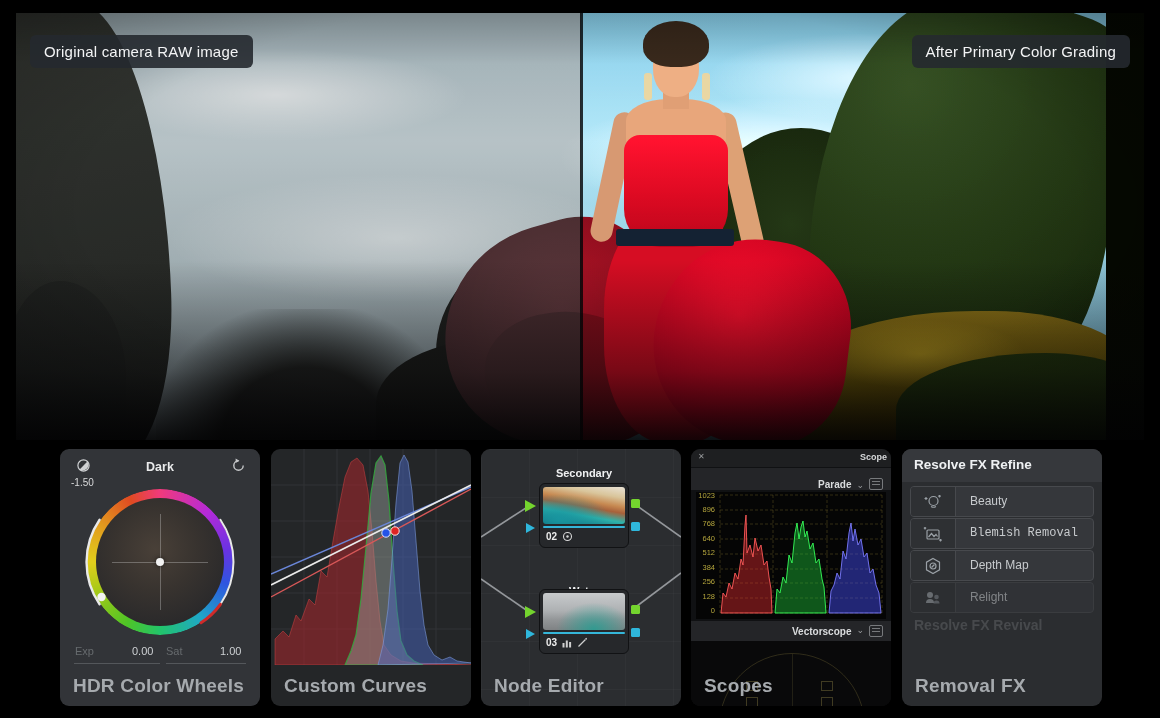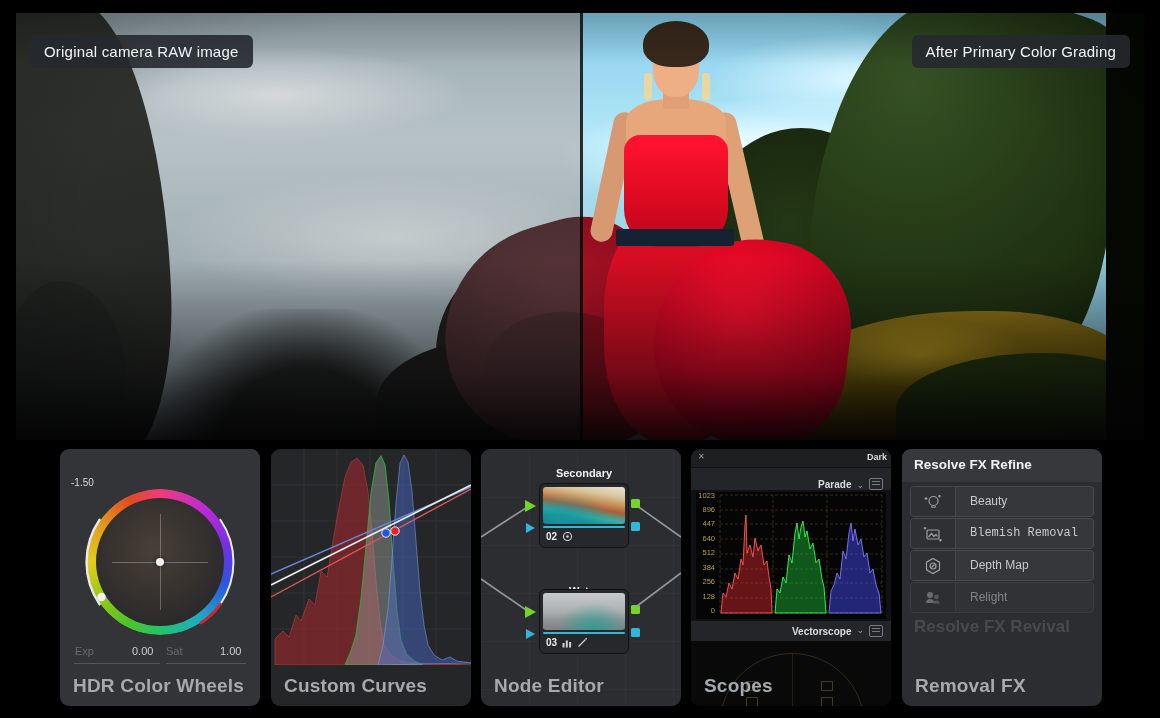--- a/index.html
+++ b/index.html
@@ -122,21 +122,21 @@
   .sc-vsc-box{position:absolute;width:10px;height:8px;border:1px solid rgba(170,156,80,.35);}
 
   
   #p-fx{left:902px;background:#2b2d30;}
   .fx-headstrip{position:absolute;top:0;left:0;width:100%;height:33px;background:#36383c;}
   .fx-header{position:absolute;top:8px;left:12px;font-size:13.5px;font-weight:700;color:#eff1f3;}
   .fx-row{position:absolute;left:8px;width:182px;height:29px;background:#35373b;border:1px solid #47494d;border-radius:4px;display:flex;align-items:stretch;cursor:pointer;}
   .fx-icon{width:44px;border-right:1px solid #47494d;background:#2e3033;display:flex;align-items:center;justify-content:center;border-radius:3px 0 0 3px;}
   .fx-label{font-size:12px;color:#c7cacd;line-height:28px;padding-left:14px;}
   .fx-dim{opacity:.55;}
-  .fx-faded{position:absolute;top:168px;left:12px;font-size:17px;font-weight:700;color:#7b7e82;opacity:.35;}
+  .fx-faded{position:absolute;top:168px;left:12px;font-size:14px;font-weight:700;color:#7b7e82;opacity:.35;}
 
   svg{display:block;}
 </style>
 </head>
 <body>
 
 <div id="app">
 
   <div class="hero">
 
@@ -193,20 +193,35 @@
     </div>
 
     <div class="split-line"></div>
     <div class="hero-fade"></div>
 
     <div class="badge badge-left">Original camera RAW image</div>
     <div class="badge badge-right">After Primary Color Grading</div>
   </div>
 
   <div class="panel" id="p-wheels">
+    <div class="wh-head">
+      <span class="wh-exp-icon">
+        <svg width="15" height="15" viewBox="0 0 15 15">
+          <circle cx="7.5" cy="7.5" r="5.6" fill="none" stroke="#cfd1d3" stroke-width="1.2"></circle>
+          <path d="M3.6 11.4 A5.6 5.6 0 0 0 11.4 3.6 Z" fill="#cfd1d3"></path>
+        </svg>
+      </span>
+      <span class="wh-name">Dark</span>
+      <span class="wh-reset">
+        <svg width="15" height="15" viewBox="0 0 15 15">
+          <path d="M12.2 7.5 A4.7 4.7 0 1 1 7.5 2.8" fill="none" stroke="#c6c8ca" stroke-width="1.4"></path>
+          <path d="M4.6 0.6 L4.6 5.0 L8.4 2.8 Z" fill="#c6c8ca"></path>
+        </svg>
+      </span>
+    </div>
     <div class="wh-expval">-1.50</div>
 
     <div class="wheel">
       <div class="wheel-ring"></div>
       <div class="wheel-disc">
         <div class="wheel-cross-h"></div>
         <div class="wheel-cross-v"></div>
         <div class="wheel-dot"></div>
       </div>
       <svg class="wheel-arcs" width="162" height="162" viewBox="0 0 162 162">
@@ -303,33 +318,33 @@
         </svg>
       </div>
     </div>
 
     <div class="panel-title">Node Editor</div>
   </div>
 
   <div class="panel" id="p-scopes">
     <div class="sc-titlebar">
       <span class="sc-close">✕</span>
-      <span class="sc-window">Dark</span>
+      <span class="sc-window">Scope</span>
     </div>
     <div class="sc-bar sc-bar1">
       <span class="sc-dd">Parade</span>
       <span class="sc-chev">⌄</span>
       <span class="sc-gear"></span>
     </div>
 
     <div class="sc-wf">
       <div class="sc-scale">
         <span style="top:0px">1023</span>
         <span style="top:14px">896</span>
-        <span style="top:28px">447</span>
+        <span style="top:28px">768</span>
         <span style="top:43px">640</span>
         <span style="top:57px">512</span>
         <span style="top:72px">384</span>
         <span style="top:86px">256</span>
         <span style="top:101px">128</span>
         <span style="top:115px">0</span>
       </div>
       <svg width="166" height="126" viewBox="0 0 166 126" style="position:absolute;left:22px;top:1px;">
         <g stroke="#6e6326" stroke-width=".6" stroke-dasharray="3 2" opacity=".75">
           <line x1="2" y1="2" x2="164" y2="2"></line>

